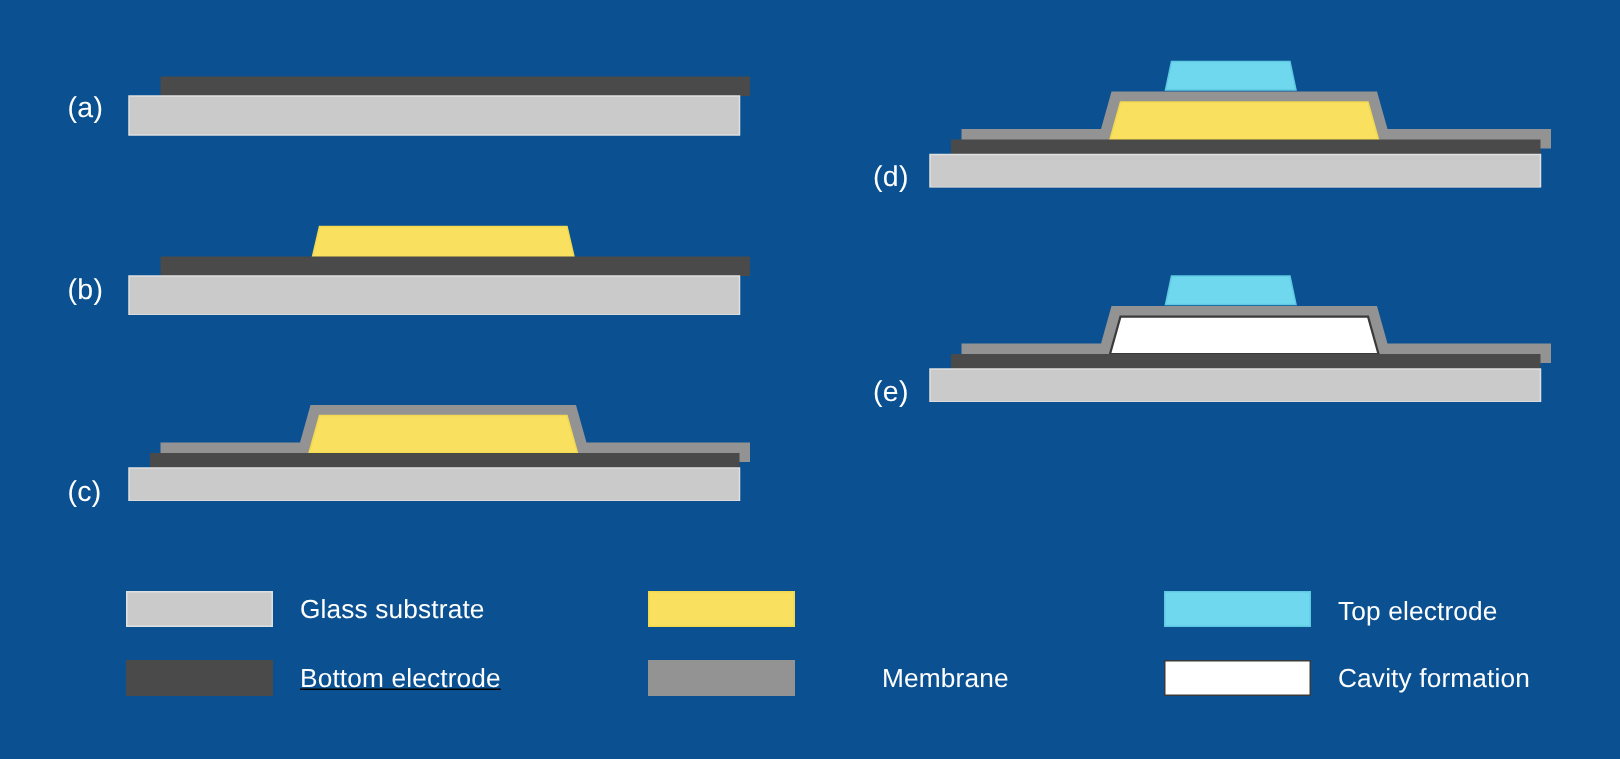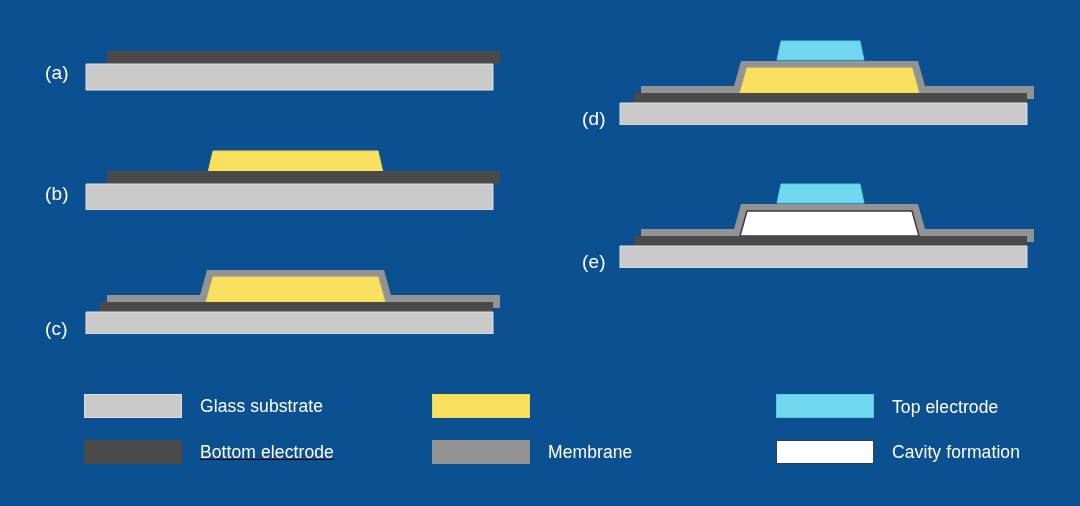--- a/index.html
+++ b/index.html
@@ -108,21 +108,21 @@
         </div>
         <div class="legend-row" style="top: 54px; text-decoration: underline;">
           <span class="legend-swatch" style="background: rgb(74, 74, 74);"></span>
           <span class="legend-text">Bottom electrode</span>
         </div>
       </div>
       <div class="legend-col" style="left: 432px;">
         <div class="legend-row" style="top: 8px;">
           <span class="legend-swatch" style="background: rgb(250, 224, 95); border: 1px solid rgb(242, 216, 79);"></span>
         </div>
-        <div class="legend-row" style="top: 54px;">
+        <div class="legend-row" style="top: 54px; gap: 40px;">
           <span class="legend-swatch" style="background: rgb(147, 147, 147);"></span>
           <span class="legend-text">Membrane</span>
         </div>
       </div>
       <div class="legend-col" style="left: 776px;">
         <div class="legend-row" style="top: 8px; align-items: flex-end;">
           <span class="legend-swatch" style="background: rgb(111, 216, 239); border: 1px solid rgb(95, 201, 226);"></span>
           <span class="legend-text">Top electrode</span>
         </div>
         <div class="legend-row" style="top: 54px; align-items: center;">

